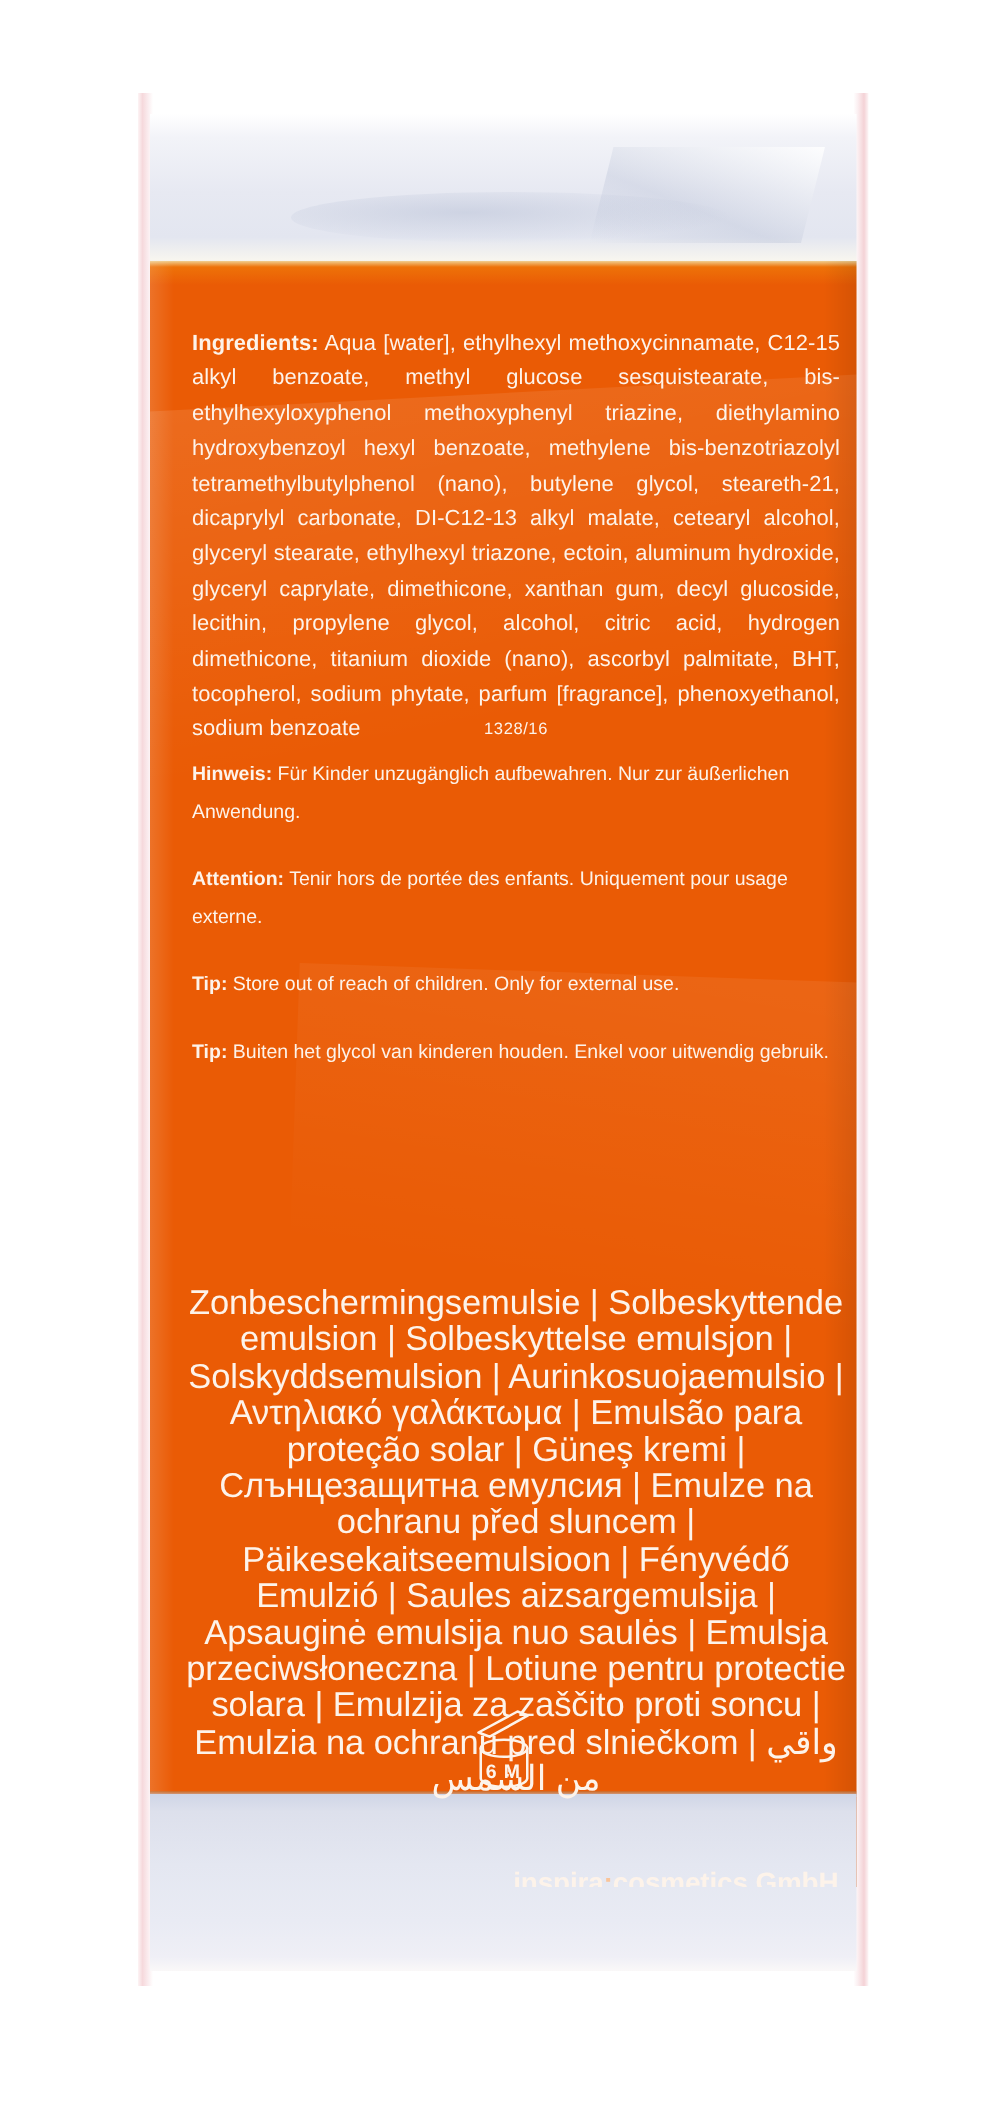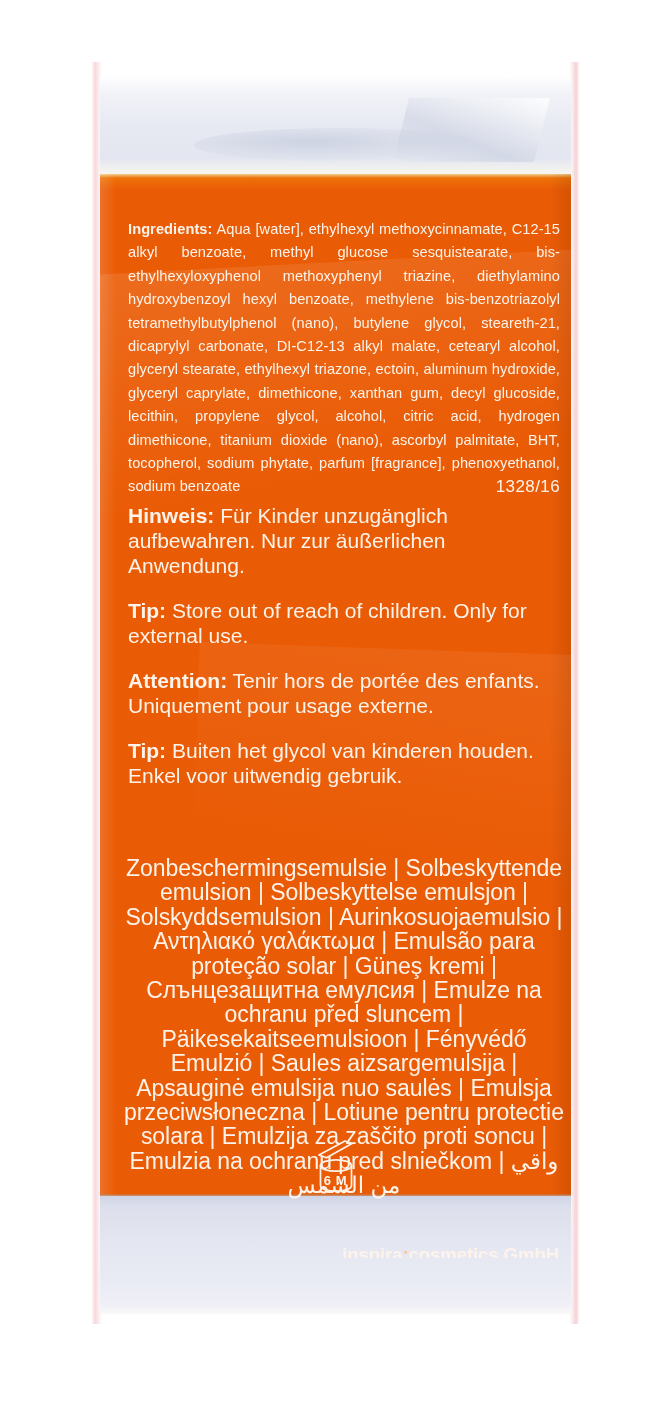--- a/index.html
+++ b/index.html
@@ -133,33 +133,33 @@
     width: 432px;
     font-size: 14.6px;
     line-height: 23.4px;
     text-align: justify;
     text-justify: inter-word;
     letter-spacing: .08px;
     font-weight: 400;
   }
   #ingredients .lot {
     display: block;
-    text-align: right;
+    text-align: center;
     margin-top: -23.4px;
-    font-size: 17px;
+    font-size: 11px;
     letter-spacing: .4px;
   }
   #ingredients-body { display: inline; }
 
   #warnings {
     position: absolute;
     left: 28px;
     top: 329px;
     width: 434px;
-    font-size: 21px;
+    font-size: 13px;
     line-height: 25px;
   }
   .warn-block { margin-bottom: 20px; }
   .warn-block:last-child { margin-bottom: 0; }
   .warn-label { font-weight: 700; }
   .warn-text { font-weight: 400; }
 
   #names {
     position: absolute;
     left: 18px;
@@ -230,23 +230,23 @@
     </div>
 
     <div id="face">
 
       <p class="ink" id="ingredients"><strong>Ingredients:</strong><span id="ingredients-body"> Aqua [water], ethylhexyl methoxycinnamate, C12-15 alkyl benzoate, methyl glucose sesquistearate, bis-ethylhexyloxyphenol methoxyphenyl triazine, diethylamino hydroxybenzoyl hexyl benzoate, methylene bis-benzotriazolyl tetramethylbutylphenol (nano), butylene glycol, steareth-21, dicaprylyl carbonate, DI-C12-13 alkyl malate, cetearyl alcohol, glyceryl stearate, ethylhexyl triazone, ectoin, aluminum hydroxide, glyceryl caprylate, dimethicone, xanthan gum, decyl glucoside, lecithin, propylene glycol, alcohol, citric acid, hydrogen dimethicone, titanium dioxide (nano), ascorbyl palmitate, BHT, tocopherol, sodium phytate, parfum [fragrance], phenoxyethanol, sodium benzoate</span><span class="lot">1328/16</span></p>
 
       <div class="ink" id="warnings">
 
         <p class="warn-block"><span class="warn-label">Hinweis:</span><span class="warn-text"> Für Kinder unzugänglich aufbewahren. Nur zur äußerlichen Anwendung.</span></p>
 
+        <p class="warn-block"><span class="warn-label">Attention:</span><span class="warn-text"> Tenir hors de portée des enfants. Uniquement pour usage externe.</span></p>
+
         <p class="warn-block"><span class="warn-label">Tip:</span><span class="warn-text"> Store out of reach of children. Only for external use.</span></p>
-
-        <p class="warn-block"><span class="warn-label">Attention:</span><span class="warn-text"> Tenir hors de portée des enfants. Uniquement pour usage externe.</span></p>
 
         <p class="warn-block"><span class="warn-label">Tip:</span><span class="warn-text"> Buiten het glycol van kinderen houden. Enkel voor uitwendig gebruik.</span></p>
       </div>
 
       <p class="ink" id="names">Zonbeschermingsemulsie | Solbeskyttende emulsion | Solbeskyttelse emulsjon | Solskyddsemulsion | Aurinkosuojaemulsio | Αντηλιακό γαλάκτωμα | Emulsão para proteção solar | Güneş kremi | Слънцезащитна емулсия | Emulze na ochranu před sluncem | Päikesekaitseemulsioon | Fényvédő Emulzió | Saules aizsargemulsija | Apsauginė emulsija nuo saulės | Emulsja przeciwsłoneczna | Lotiune pentru protectie solara | Emulzija za zaščito proti soncu | Emulzia na ochranu pred slniečkom | واقي من الشمس</p>
 
       <div id="pao">
         <svg width="74" height="60" viewBox="0 0 74 60" fill="none" stroke="#fdf3ea" stroke-width="1.7" stroke-linejoin="round" stroke-linecap="round">
 
           <path d="M20 16 L46 2 L53 4.6 L27.5 18.8 Z"></path>

